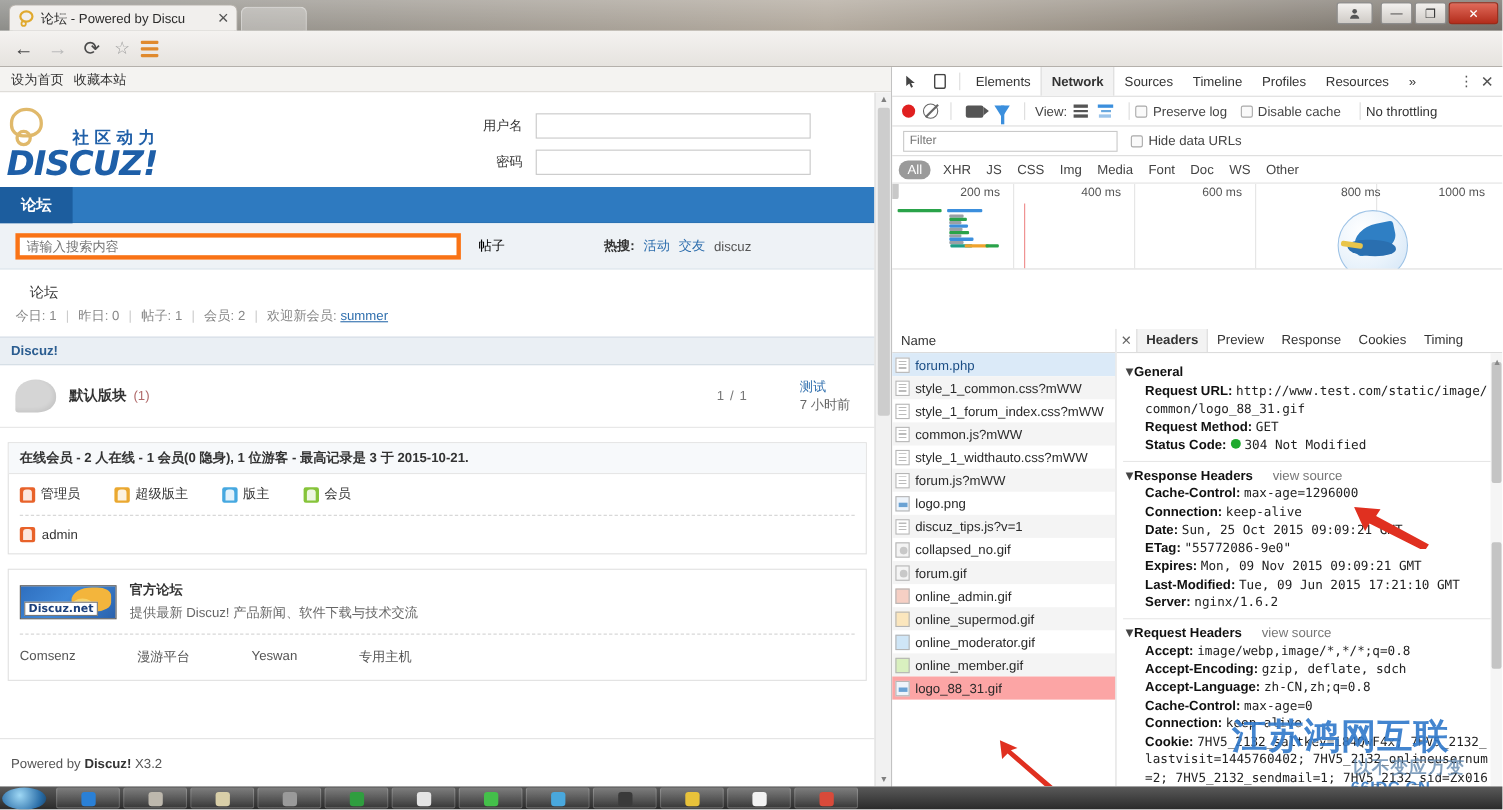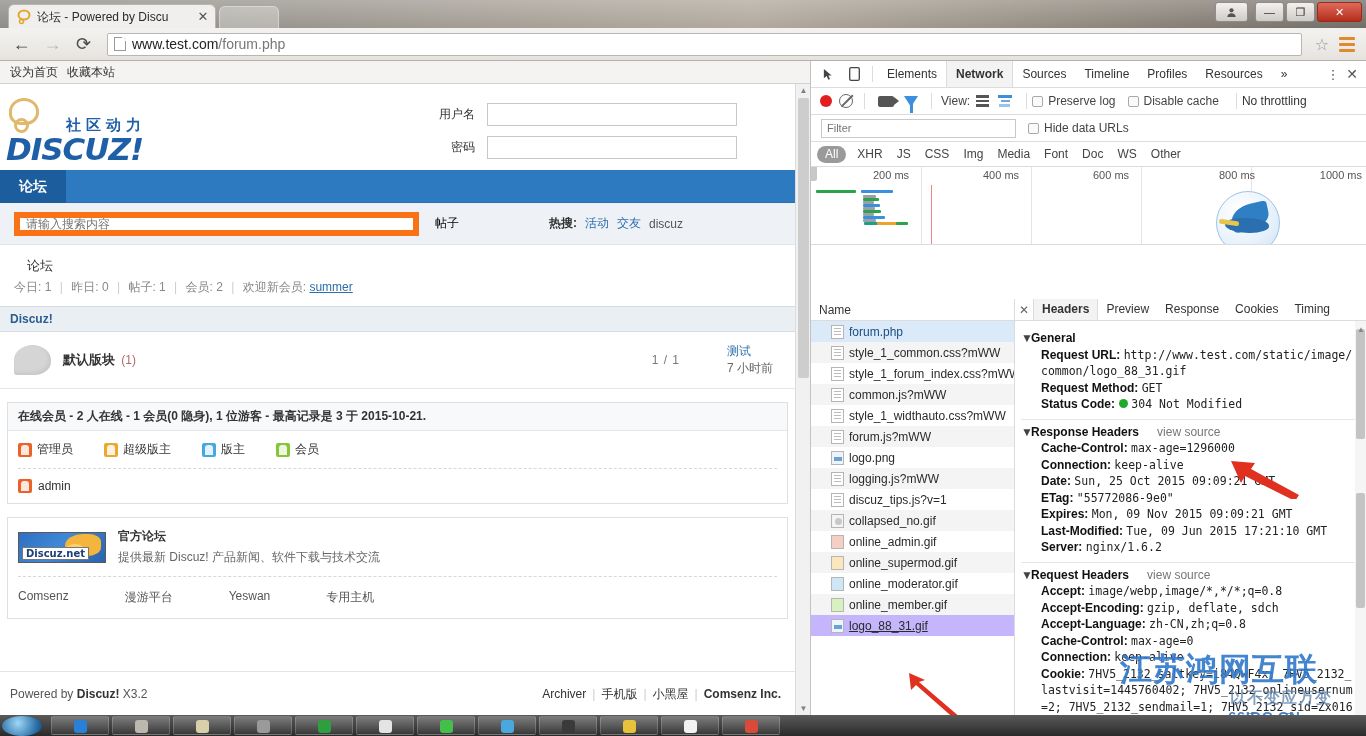--- a/index.html
+++ b/index.html
@@ -144,21 +144,21 @@
     padding: 0 19px; display: flex; align-items: center; color: #fff;
     font-size: 14px; font-weight: bold; background: #1c5d9e;
   }
 
   
   .searchbar {
     height: 42px; background: #eef2f6; border-bottom: 1px solid #dde5ec;
     display: flex; align-items: center; padding: 0 14px;
   }
   .searchbar input {
-    width: 405px; height: 24px; border: 6px solid #f97316; background: #fff;
+    width: 405px; height: 24px; border: 4px solid #f97316; background: #fff;
     font-size: 12px; color: #555; padding: 0 6px; outline: none;
   }
   .searchbar .sb-type { margin-left: 16px; font-size: 12px; color: #000000; }
   .searchbar .hot { margin-left: 90px; font-size: 12px; color: #333; font-weight: bold; }
   .searchbar .hot-link { margin-left: 8px; color: #2e6ead; font-weight: normal; }
   .searchbar .hot-link.gray { color: #555; }
 
   
   .crumb { padding: 12px 0 4px 27px; font-size: 13px; color: #333; }
   .stats { padding: 0 0 10px 14px; font-size: 12px; color: #888; }
@@ -316,26 +316,26 @@
   .bird .beak {
     position:absolute; left: 2px; top: 28px; width: 20px; height: 5px; background:#e9c54b; border-radius:2px;
     transform: rotate(8deg);
   }
 
   
   .dt-main { position:absolute; left:0; top:238px; right:0; bottom: 21px; display:flex; }
   .net-list { width: 204px; border-right: 1px solid #dcdcdc; position: relative; overflow:hidden; }
   .nl-head { height: 22px; border-bottom: 1px solid #dcdcdc; font-size: 12px; color:#333; padding-left:8px; line-height:22px;}
   .nl-row {
-    height: 21px; display:flex; align-items:center; padding-left: 20px; gap: 5px;
+    height: 21px; display:flex; align-items:center; padding-left: 3px; gap: 5px;
     font-size: 12px; color: #2a2a2a; white-space:nowrap; overflow:hidden;
   }
   .nl-row:nth-child(odd) { background: #f4f4f4; }
   .nl-row.sel { background: #dbeaf8; color:#1a4d85; }
-  .nl-row.sel2 { background: #c4b5fd; text-decoration: underline; }
+  .nl-row.sel2 { background: #fca5a5; }
   .fi { width: 13px; height: 14px; flex:0 0 13px; border:1px solid #b5b5b5; background:#fff; position:relative;}
   .fi.doc:after {
     content:""; position:absolute; left:2px; top:2px; right:2px; bottom:2px;
     background: repeating-linear-gradient(#bbb 0 1px, transparent 1px 3px);
   }
   .fi.img { background:#eef4fb; }
   .fi.img:after { content:""; position:absolute; left:2px; top:5px; width:8px; height:4px; background:#6aa2d4;}
   .fi.gif { background:#f4f4f4;}
   .fi.gif:after{content:"";position:absolute;left:3px;top:3px;width:7px;height:7px;border-radius:50%;background:#c8c8c8;}
   .fi.c-red{background:#f6cfc4;} .fi.c-red:after{background:#d9542b;border-radius:1px;}
@@ -436,24 +436,20 @@
       <div class="win-btn">—</div>
       <div class="win-btn">❐</div>
       <div class="win-btn close">✕</div>
     </div>
   </div>
 
   <div class="toolbar">
     <div class="nav-btn">←</div>
     <div class="nav-btn disabled">→</div>
     <div class="nav-btn">⟳</div>
-    <div class="omnibox">
-      <span class="doc-icon"></span>
-      <span class="url"><span>www.test.com</span><span class="gray">/forum.php</span></span>
-    </div>
     <div class="star-icon">☆</div>
     <div class="menu-icon">
         <i></i>
         <i></i>
         <i></i>
       </div>
   </div>
 
   <div class="bookmarkbar">
     <span>设为首页</span>
@@ -574,23 +570,20 @@
         </div>
       </div>
 
       <div class="footer">
         <div class="footer-row">
           <div>
             <span>Powered by</span>
             <b>Discuz!</b>
             <span>X3.2</span>
           </div>
-          <div>
-            <span class="lnk">Archiver</span><span class="sep">|</span><span class="lnk">手机版</span><span class="sep">|</span><span class="lnk">小黑屋</span><span class="sep">|</span><b>Comsenz Inc.</b>
-          </div>
         </div>
       </div>
 
     </div>
 
     <div class="page-scrollbar">
       <div class="pv-arrow" style="top:2px">▲</div>
       <div class="thumb"></div>
       <div class="pv-arrow" style="bottom:2px">▼</div>
     </div>
@@ -683,21 +676,21 @@
     <div class="dt-overview">
       <div class="ov-handle"></div>
       <div class="ov-gridline" style="left:110px"></div>
       <div class="ov-gridline" style="left:220px"></div>
       <div class="ov-gridline" style="left:330px"></div>
       <div class="ov-gridline" style="left:440px"></div>
       <div class="ov-label" style="left:62px">200 ms</div>
       <div class="ov-label" style="left:172px">400 ms</div>
       <div class="ov-label" style="left:282px">600 ms</div>
       <div class="ov-label" style="left:408px">800 ms</div>
-      <div class="ov-label" style="right:4px">1000 ms</div>
+      <div class="ov-label" style="right:16px">1000 ms</div>
       <div class="ov-redline" style="left:120px"></div>
 
       <div class="ov-bar" style="left:5px; top:23px; width:40px; background:#2aa34a"></div>
       <div class="ov-bar" style="left:50px; top:23px; width:32px; background:#3b8fdd"></div>
       <div class="ov-bar" style="left:52px; top:28px; width:13px; background:#9aa0a6"></div>
       <div class="ov-bar" style="left:52px; top:31px; width:16px; background:#2aa34a"></div>
       <div class="ov-bar" style="left:52px; top:34px; width:11px; background:#9aa0a6"></div>
       <div class="ov-bar" style="left:52px; top:37px; width:17px; background:#3b8fdd"></div>
       <div class="ov-bar" style="left:52px; top:40px; width:12px; background:#9aa0a6"></div>
       <div class="ov-bar" style="left:52px; top:43px; width:18px; background:#2aa34a"></div>
@@ -742,29 +735,29 @@
         <div class="nl-row">
             <span class="fi doc"></span>
             <span>forum.js?mWW</span>
           </div>
         <div class="nl-row">
             <span class="fi img"></span>
             <span>logo.png</span>
           </div>
         <div class="nl-row">
             <span class="fi doc"></span>
-            <span>logging.js?mWW</span>
-          </div>
-        <div class="nl-row">
-            <span class="fi doc"></span>
             <span>discuz_tips.js?v=1</span>
           </div>
         <div class="nl-row">
             <span class="fi gif"></span>
             <span>collapsed_no.gif</span>
+          </div>
+        <div class="nl-row">
+            <span class="fi gif"></span>
+            <span>forum.gif</span>
           </div>
         <div class="nl-row">
             <span class="fi c-red"></span>
             <span>online_admin.gif</span>
           </div>
         <div class="nl-row">
             <span class="fi c-org"></span>
             <span>online_supermod.gif</span>
           </div>
         <div class="nl-row">

